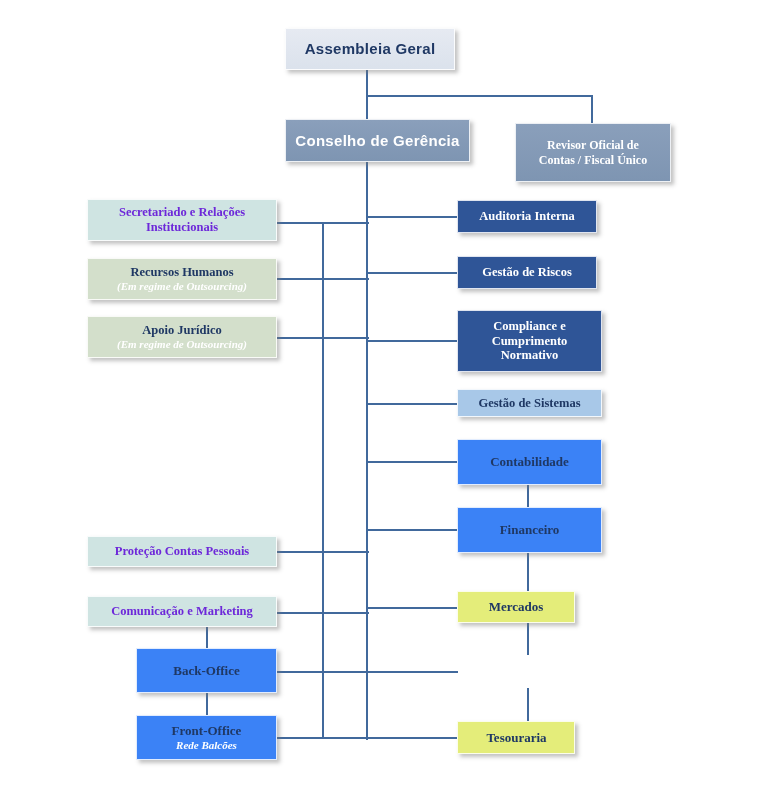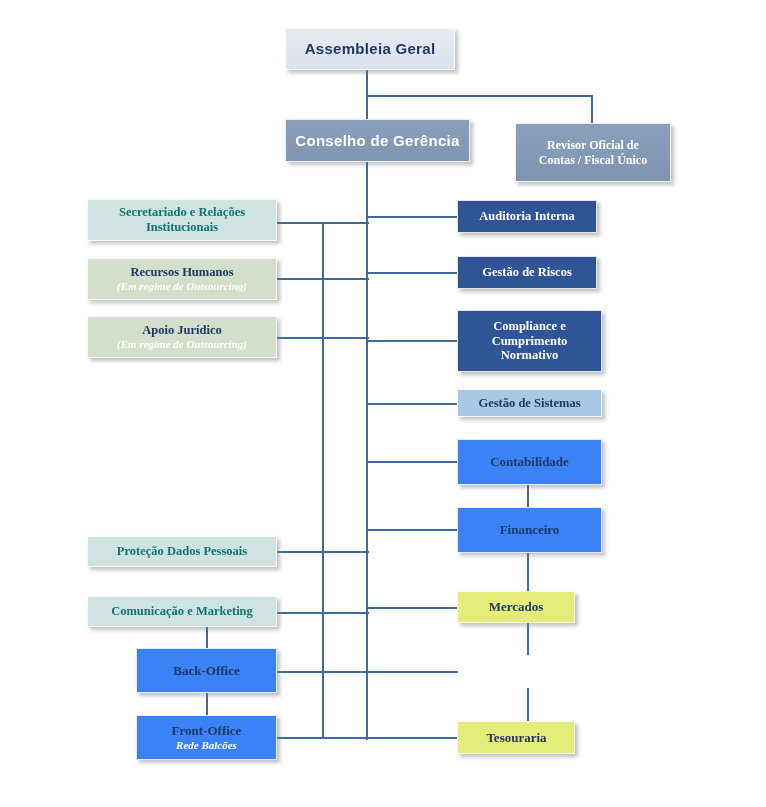--- a/index.html
+++ b/index.html
@@ -43,21 +43,21 @@
   .v-conselho{
     background:linear-gradient(180deg,#8a9fbb 0%, #7e95b2 100%);
     color:#ffffff;font-family:"Liberation Sans",sans-serif;
     font-weight:bold;font-size:15px;letter-spacing:.3px;
   }
   .v-revisor{
     background:linear-gradient(180deg,#8a9fbb 0%, #7e95b2 100%);
     color:#ffffff;font-weight:bold;font-size:12px;
   }
   .v-teal{
-    background:#cfe4e2;color:#0f766e;font-weight:bold;font-size:12.5px;
+    background:#cfe4e2;color:#6d28d9;font-weight:bold;font-size:12.5px;
   }
   .v-green{
     background:#d3dfcb;color:#1f3864;font-weight:bold;font-size:12.5px;
   }
   .v-darkblue{
     background:#2f5597;color:#ffffff;font-weight:bold;font-size:12.5px;
   }
   .v-lightblue{
     background:#a8c8e8;color:#1f3864;font-weight:bold;font-size:12.5px;
   }
@@ -137,21 +137,21 @@
     <span class="t1">Recursos Humanos</span>
     <span class="t2">(Em regime de Outsourcing)</span>
   </div>
 
   <div class="node v-green" style="left:87px;top:316px;width:190px;height:42px;">
     <span class="t1">Apoio Jurídico</span>
     <span class="t2">(Em regime de Outsourcing)</span>
   </div>
 
   <div class="node v-teal" style="left:87px;top:536px;width:190px;height:31px;">
-    <span class="t1">Proteção Dados Pessoais</span>
+    <span class="t1">Proteção Contas Pessoais</span>
   </div>
 
   <div class="node v-teal" style="left:87px;top:596px;width:190px;height:31px;">
     <span class="t1">Comunicação e Marketing</span>
   </div>
 
   <div class="node v-gold" style="left:136px;top:648px;width:141px;height:45px;">
     <span class="t1">Back-Office</span>
   </div>
 

